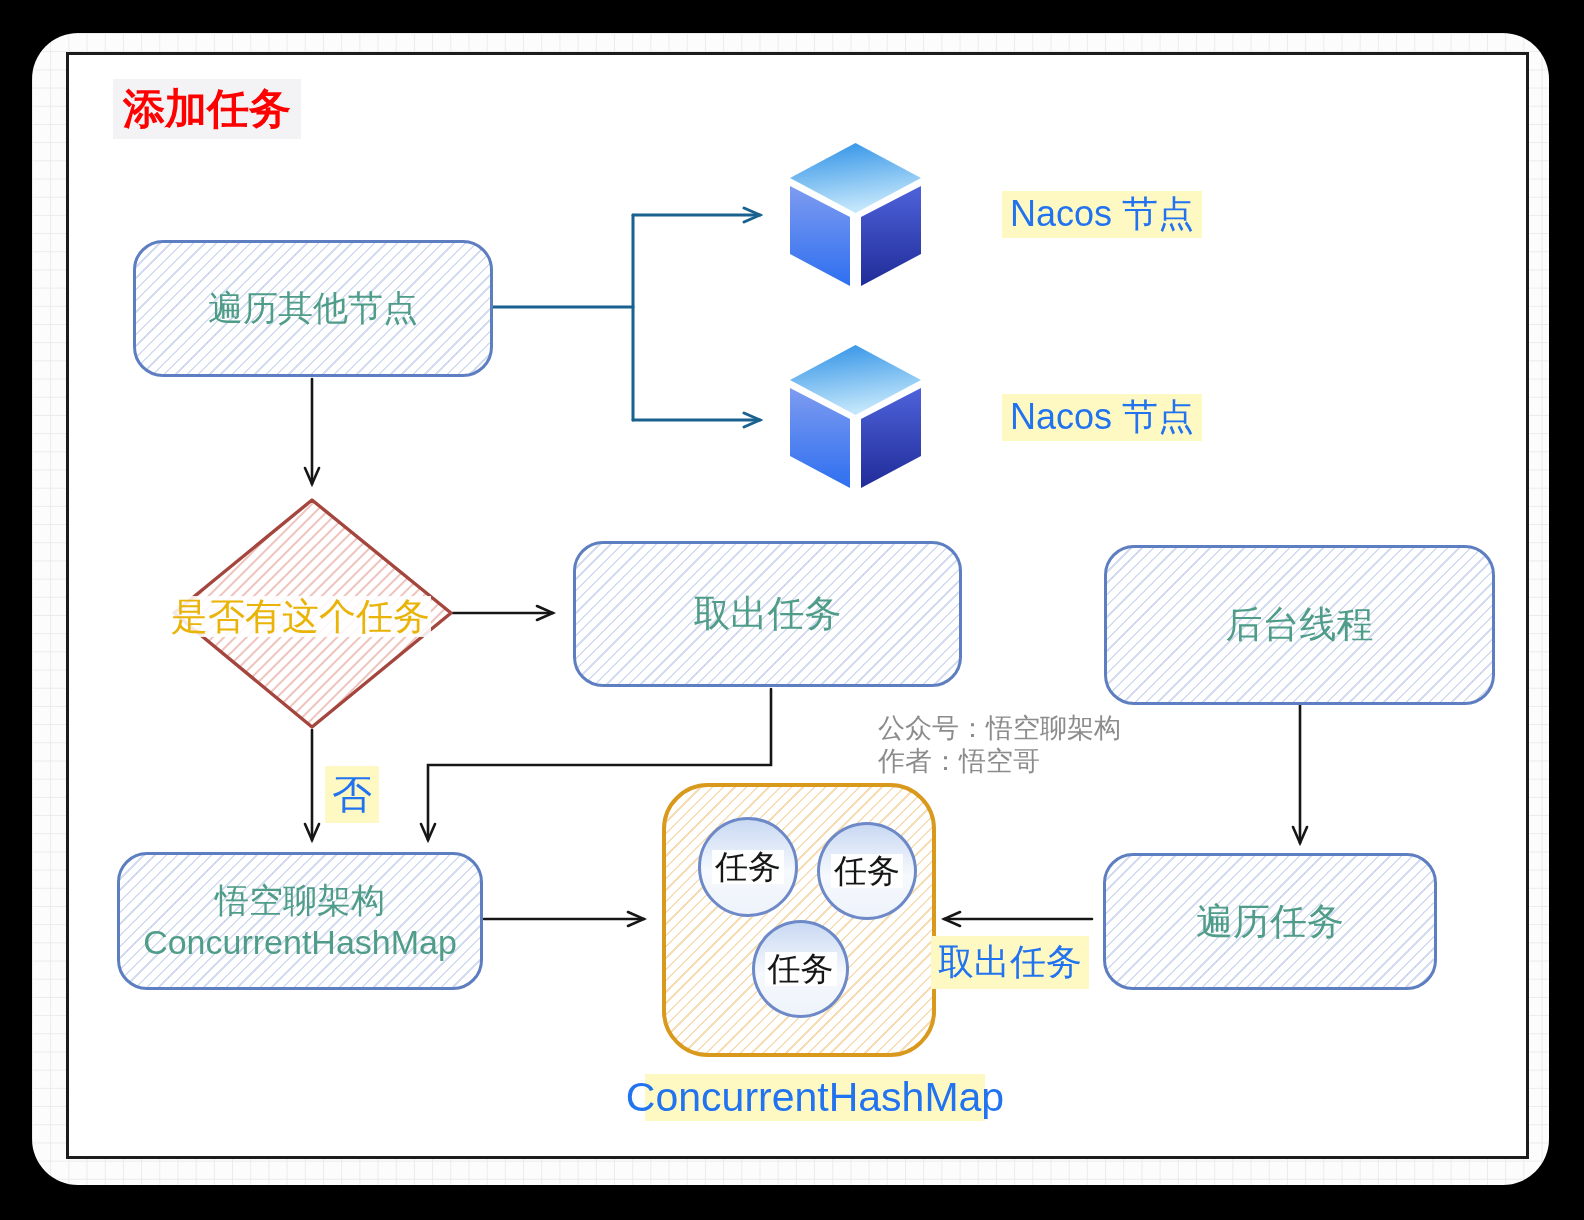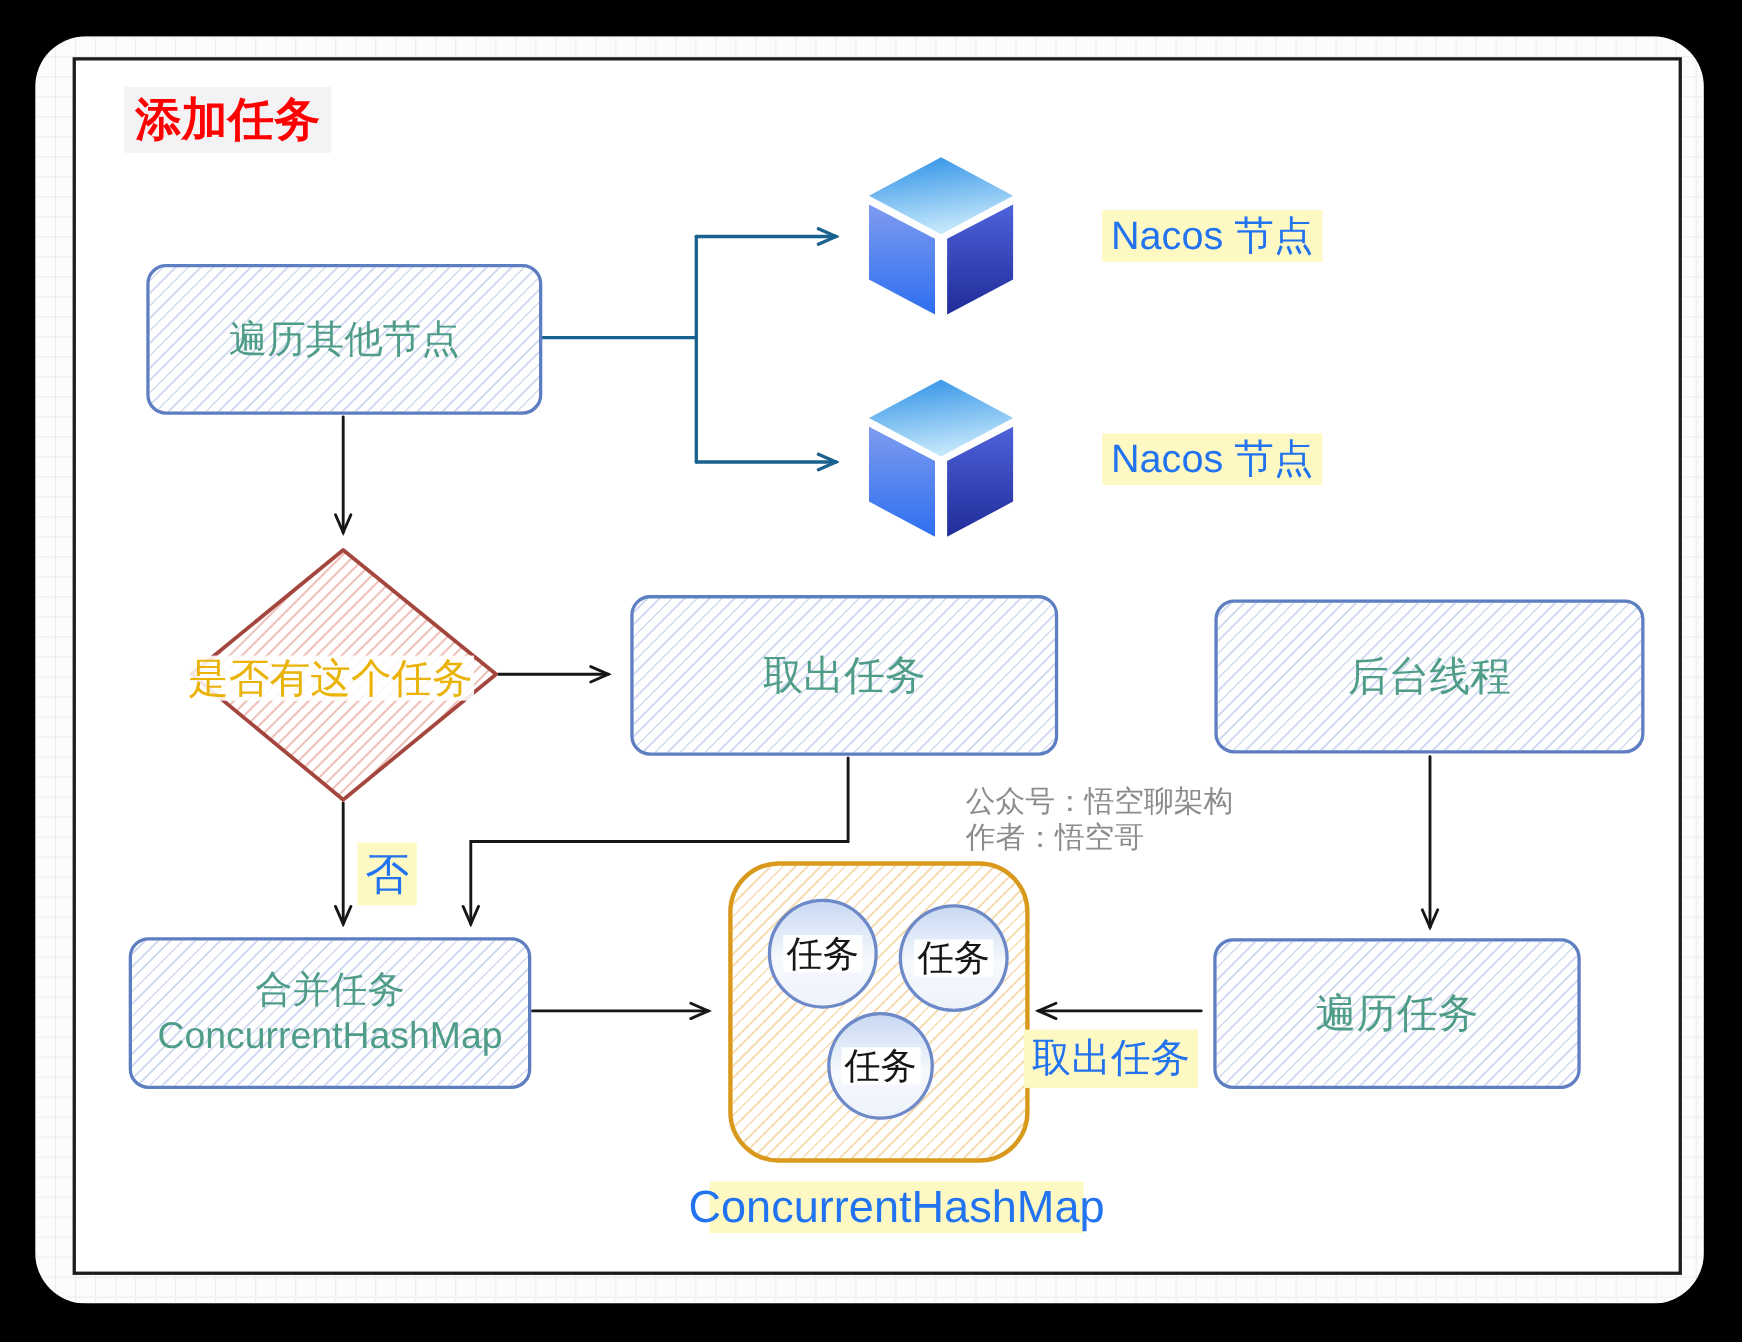--- a/index.html
+++ b/index.html
@@ -10,27 +10,27 @@
         background-color:#fcfcfd;
         background-image:linear-gradient(to right,#ebebee 1px,transparent 1px),
                          linear-gradient(to bottom,#ebebee 1px,transparent 1px);
         background-size:18.2px 18.2px;}
   .canvas{position:absolute;left:66px;top:52px;width:1463px;height:1107px;background:#fff;
           border:3px solid #1c1c1c;box-sizing:border-box;}
   .layer{position:absolute;left:0;top:0;width:1584px;height:1220px;pointer-events:none;}
 
   
   .node{position:absolute;box-sizing:border-box;border:3px solid var(--c-node_border_blue,#5e7ec2);
-        border-radius:18px;display:flex;align-items:center;justify-content:center;text-align:center;
+        border-radius:30px;display:flex;align-items:center;justify-content:center;text-align:center;
         color:var(--c-node_text_teal,#4f9d89);font-size:35px;background-color:#fff;
         background-image:repeating-linear-gradient(135deg,rgba(122,150,210,.33) 0px,
             rgba(122,150,210,.33) 1.7px,transparent 1.7px,transparent 8px);}
   .n-traverse-nodes{left:133px;top:240px;width:360px;height:137px;}
   .n-merge{left:573px;top:541px;width:389px;height:146px;font-size:37px;}
-  .n-bgthread{left:1104px;top:545px;width:391px;height:140px;font-size:37px;}
+  .n-bgthread{left:1104px;top:545px;width:391px;height:160px;font-size:37px;}
   .n-addmap{left:117px;top:852px;width:366px;height:138px;flex-direction:column;font-size:34px;line-height:1.25;}
   .n-traverse-tasks{left:1103px;top:853px;width:334px;height:137px;font-size:37px;}
 
   .orange-box{position:absolute;left:662px;top:783px;width:274px;height:274px;box-sizing:border-box;
         border:4px solid var(--c-container_border_orange,#d9991c);border-radius:46px;background-color:#fff;
         background-image:repeating-linear-gradient(135deg,rgba(232,166,60,.38) 0px,
             rgba(232,166,60,.38) 1.7px,transparent 1.7px,transparent 8px);}
 
   .circle{position:absolute;box-sizing:border-box;border:3px solid #6d89c8;border-radius:50%;
         display:flex;align-items:center;justify-content:center;font-size:33px;color:#161616;
@@ -151,21 +151,21 @@
   </div>
 
   <div class="watermark">
     <div>公众号：悟空聊架构</div>
     <div>作者：悟空哥</div>
   </div>
 
   <div class="blue-label no-label">否</div>
 
   <div class="node n-addmap">
-    <span>合并任务</span>
+    <span>悟空聊架构</span>
     <span>ConcurrentHashMap</span>
   </div>
 
   <div class="orange-box"></div>
   <div class="circle c1">
     <span>任务</span>
   </div>
   <div class="circle c2">
     <span>任务</span>
   </div>

